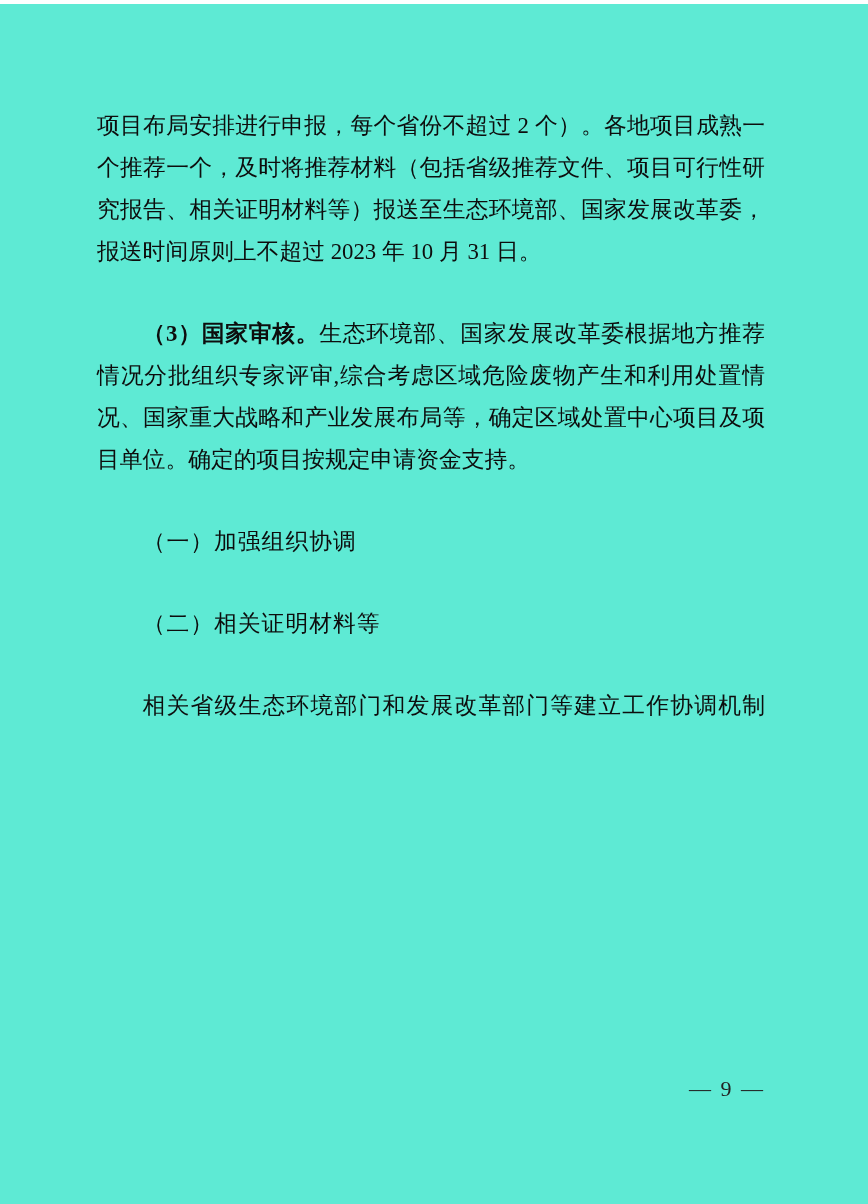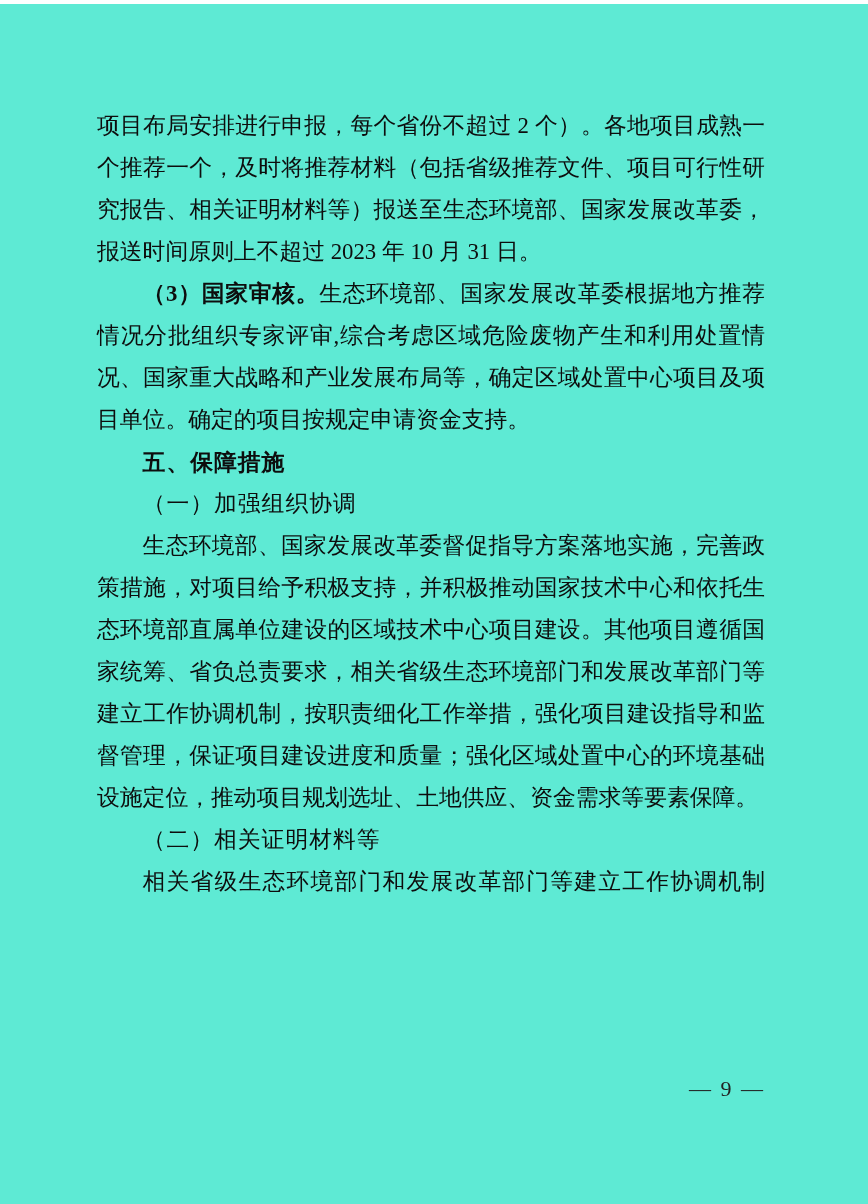--- a/index.html
+++ b/index.html
@@ -32,21 +32,21 @@
   .content p {
     margin: 0;
     padding: 0;
     font-size: 22.8px;
     line-height: 42px;
     word-break: normal;
   }
   
   p.body-continuation { text-indent: 0; }
   
-  p.body, p.body-open, p.heading1, p.heading2 { text-indent: 2em; }
+  p.body, p.body-open, p.heading1, p.heading2 { text-indent: 2em; margin-top: 40px; }
   
   p.heading1 {
     font-weight: bold;
     font-family: "Liberation Sans", sans-serif;
     letter-spacing: 1px;
   }
   
   p.heading2 {
     font-weight: normal;
     letter-spacing: 1px;
@@ -67,22 +67,20 @@
   }
   .footer .page-number { letter-spacing: 2px; }
 </style>
 </head>
 <body>
 
 <div class="page">
   <main class="content" id="paragraphs">
       <p class="body-continuation">项目布局安排进行申报，每个省份不超过 2 个）。各地项目成熟一个推荐一个，及时将推荐材料（包括省级推荐文件、项目可行性研究报告、相关证明材料等）报送至生态环境部、国家发展改革委，报送时间原则上不超过 2023 年 10 月 31 日。</p>
       <p class="body"><b class="lead">（3）国家审核。</b>生态环境部、国家发展改革委根据地方推荐情况分批组织专家评审,综合考虑区域危险废物产生和利用处置情况、国家重大战略和产业发展布局等，确定区域处置中心项目及项目单位。确定的项目按规定申请资金支持。</p>
-      <p class="heading1">五、保障措施</p>
       <p class="heading2">（一）加强组织协调</p>
-      <p class="body">生态环境部、国家发展改革委督促指导方案落地实施，完善政策措施，对项目给予积极支持，并积极推动国家技术中心和依托生态环境部直属单位建设的区域技术中心项目建设。其他项目遵循国家统筹、省负总责要求，相关省级生态环境部门和发展改革部门等建立工作协调机制，按职责细化工作举措，强化项目建设指导和监督管理，保证项目建设进度和质量；强化区域处置中心的环境基础设施定位，推动项目规划选址、土地供应、资金需求等要素保障。</p>
       <p class="heading2">（二）相关证明材料等</p>
       <p class="body-open">相关省级生态环境部门和发展改革部门等建立工作协调机制</p>
     </main>
   <footer class="footer">
     <span class="page-number">— 9 —</span>
   </footer>
 </div>
 
 </body></html>

